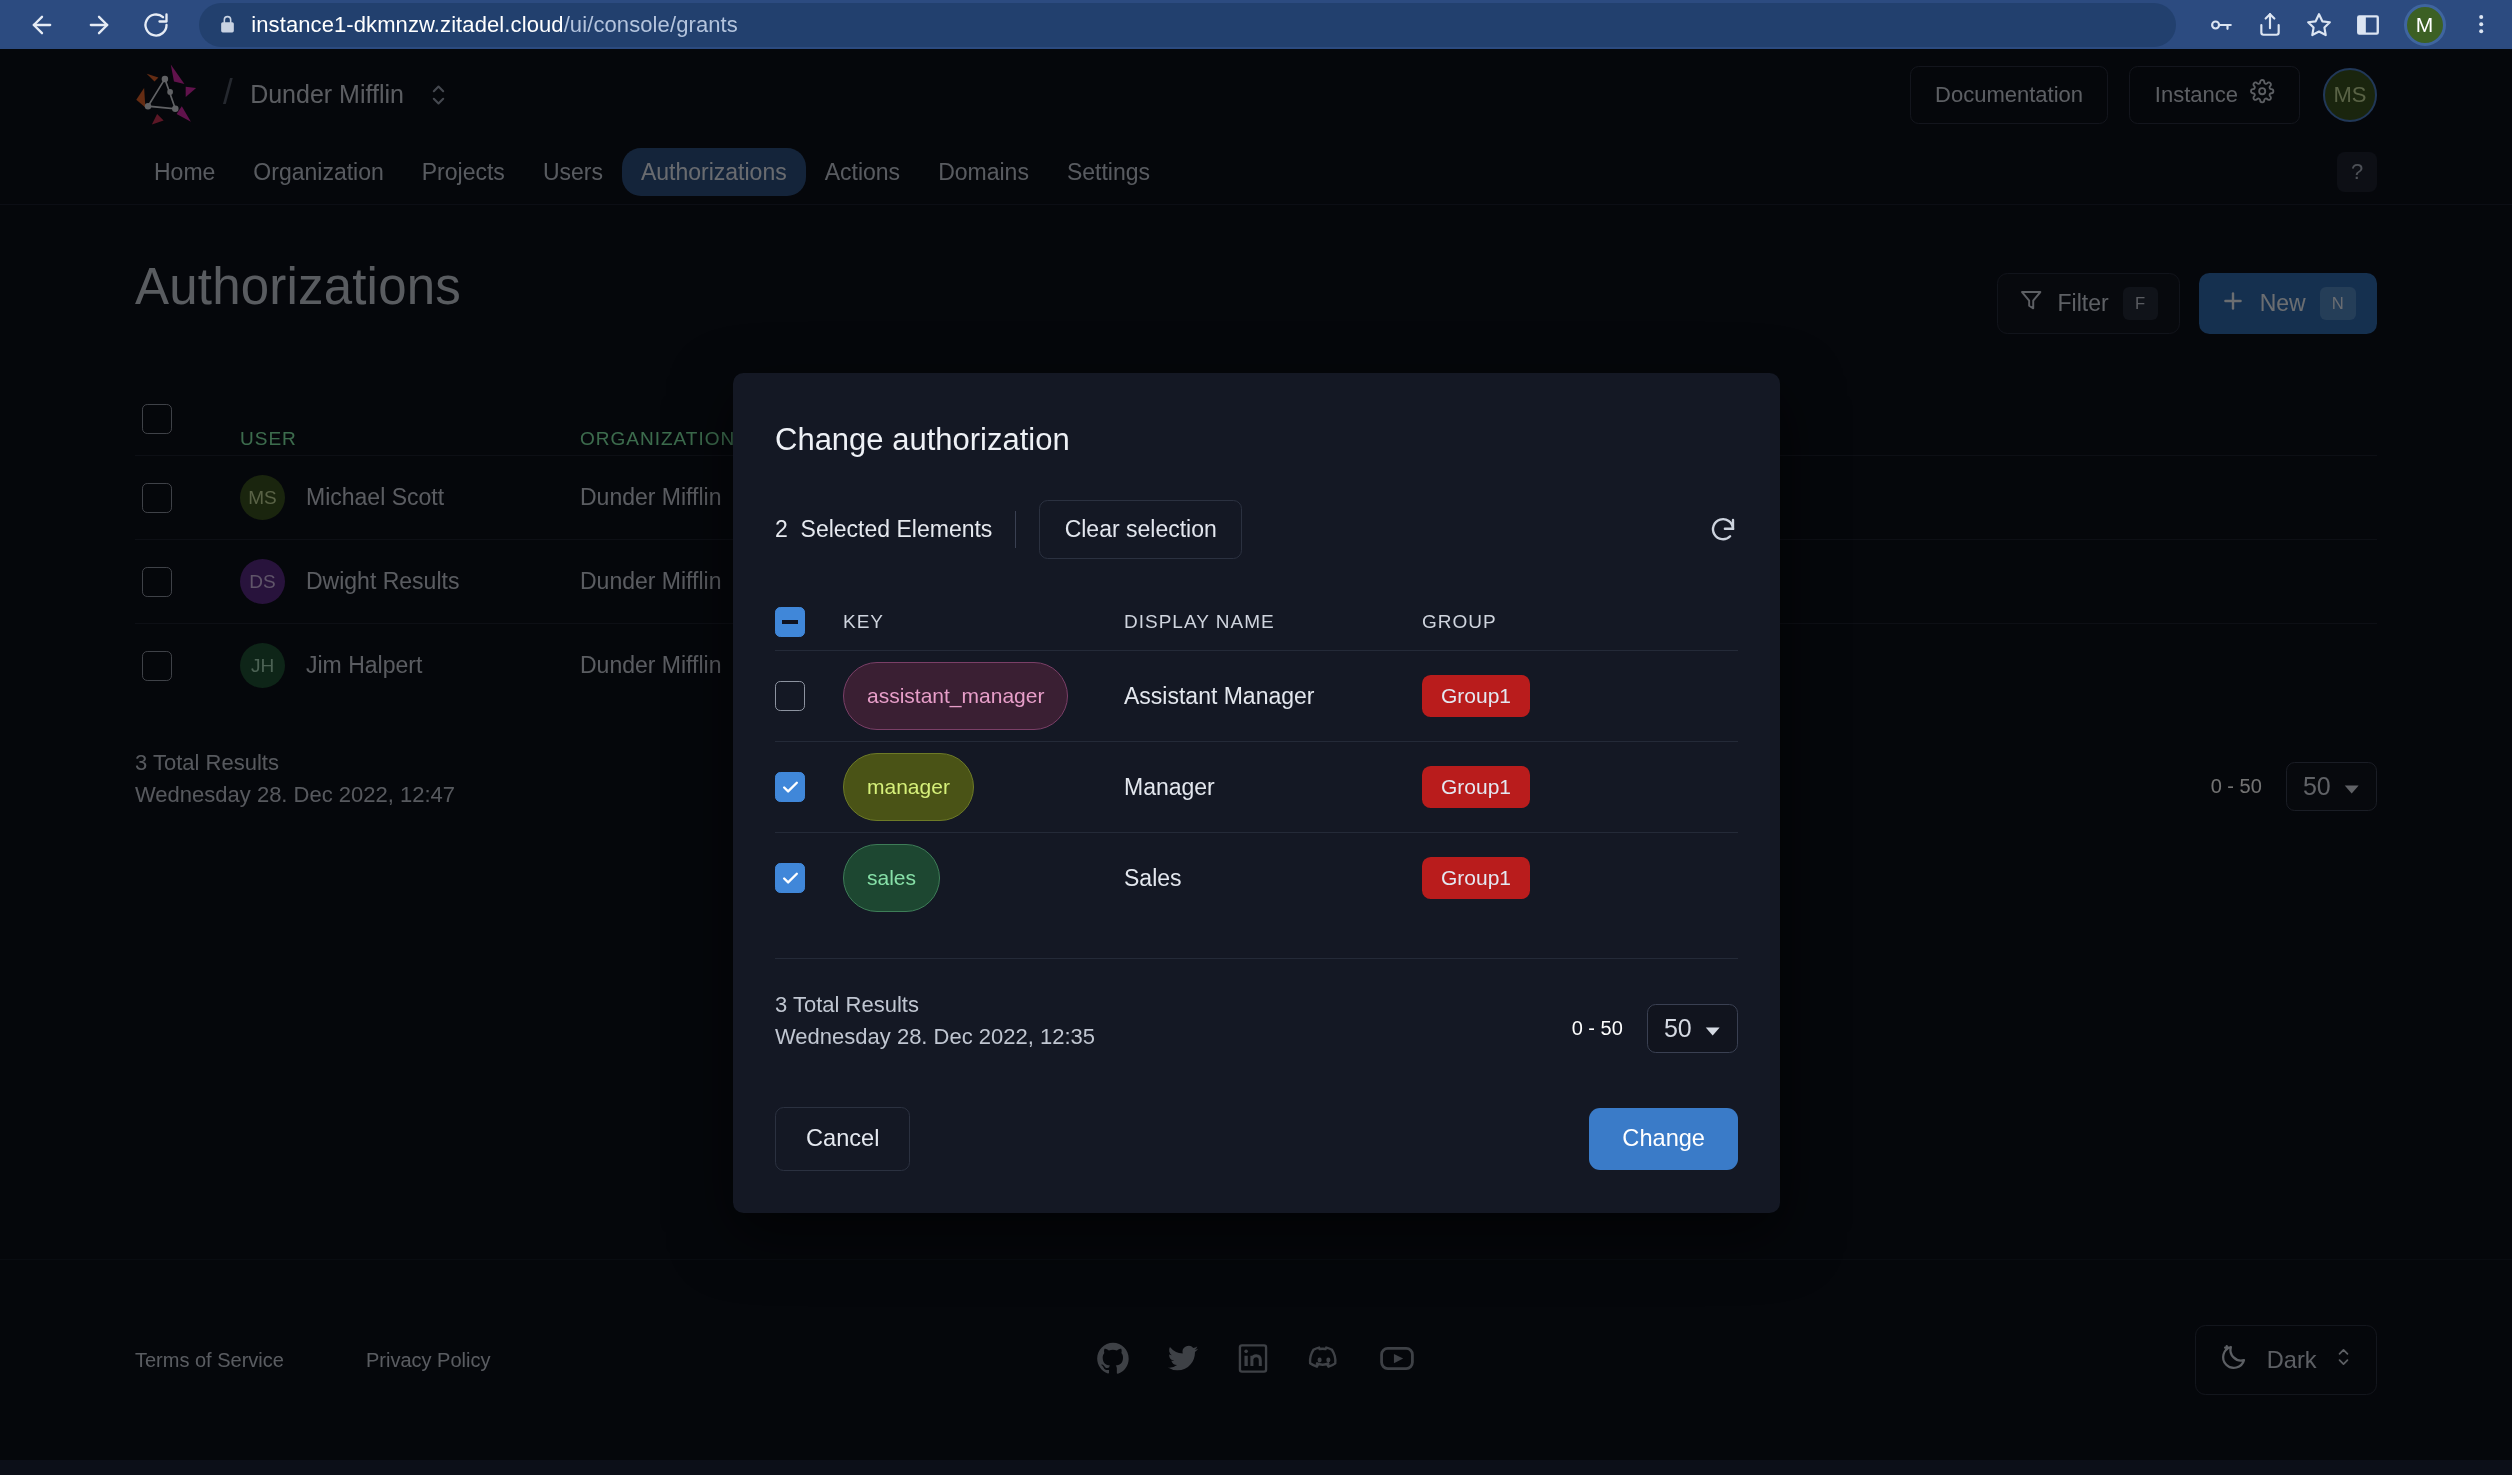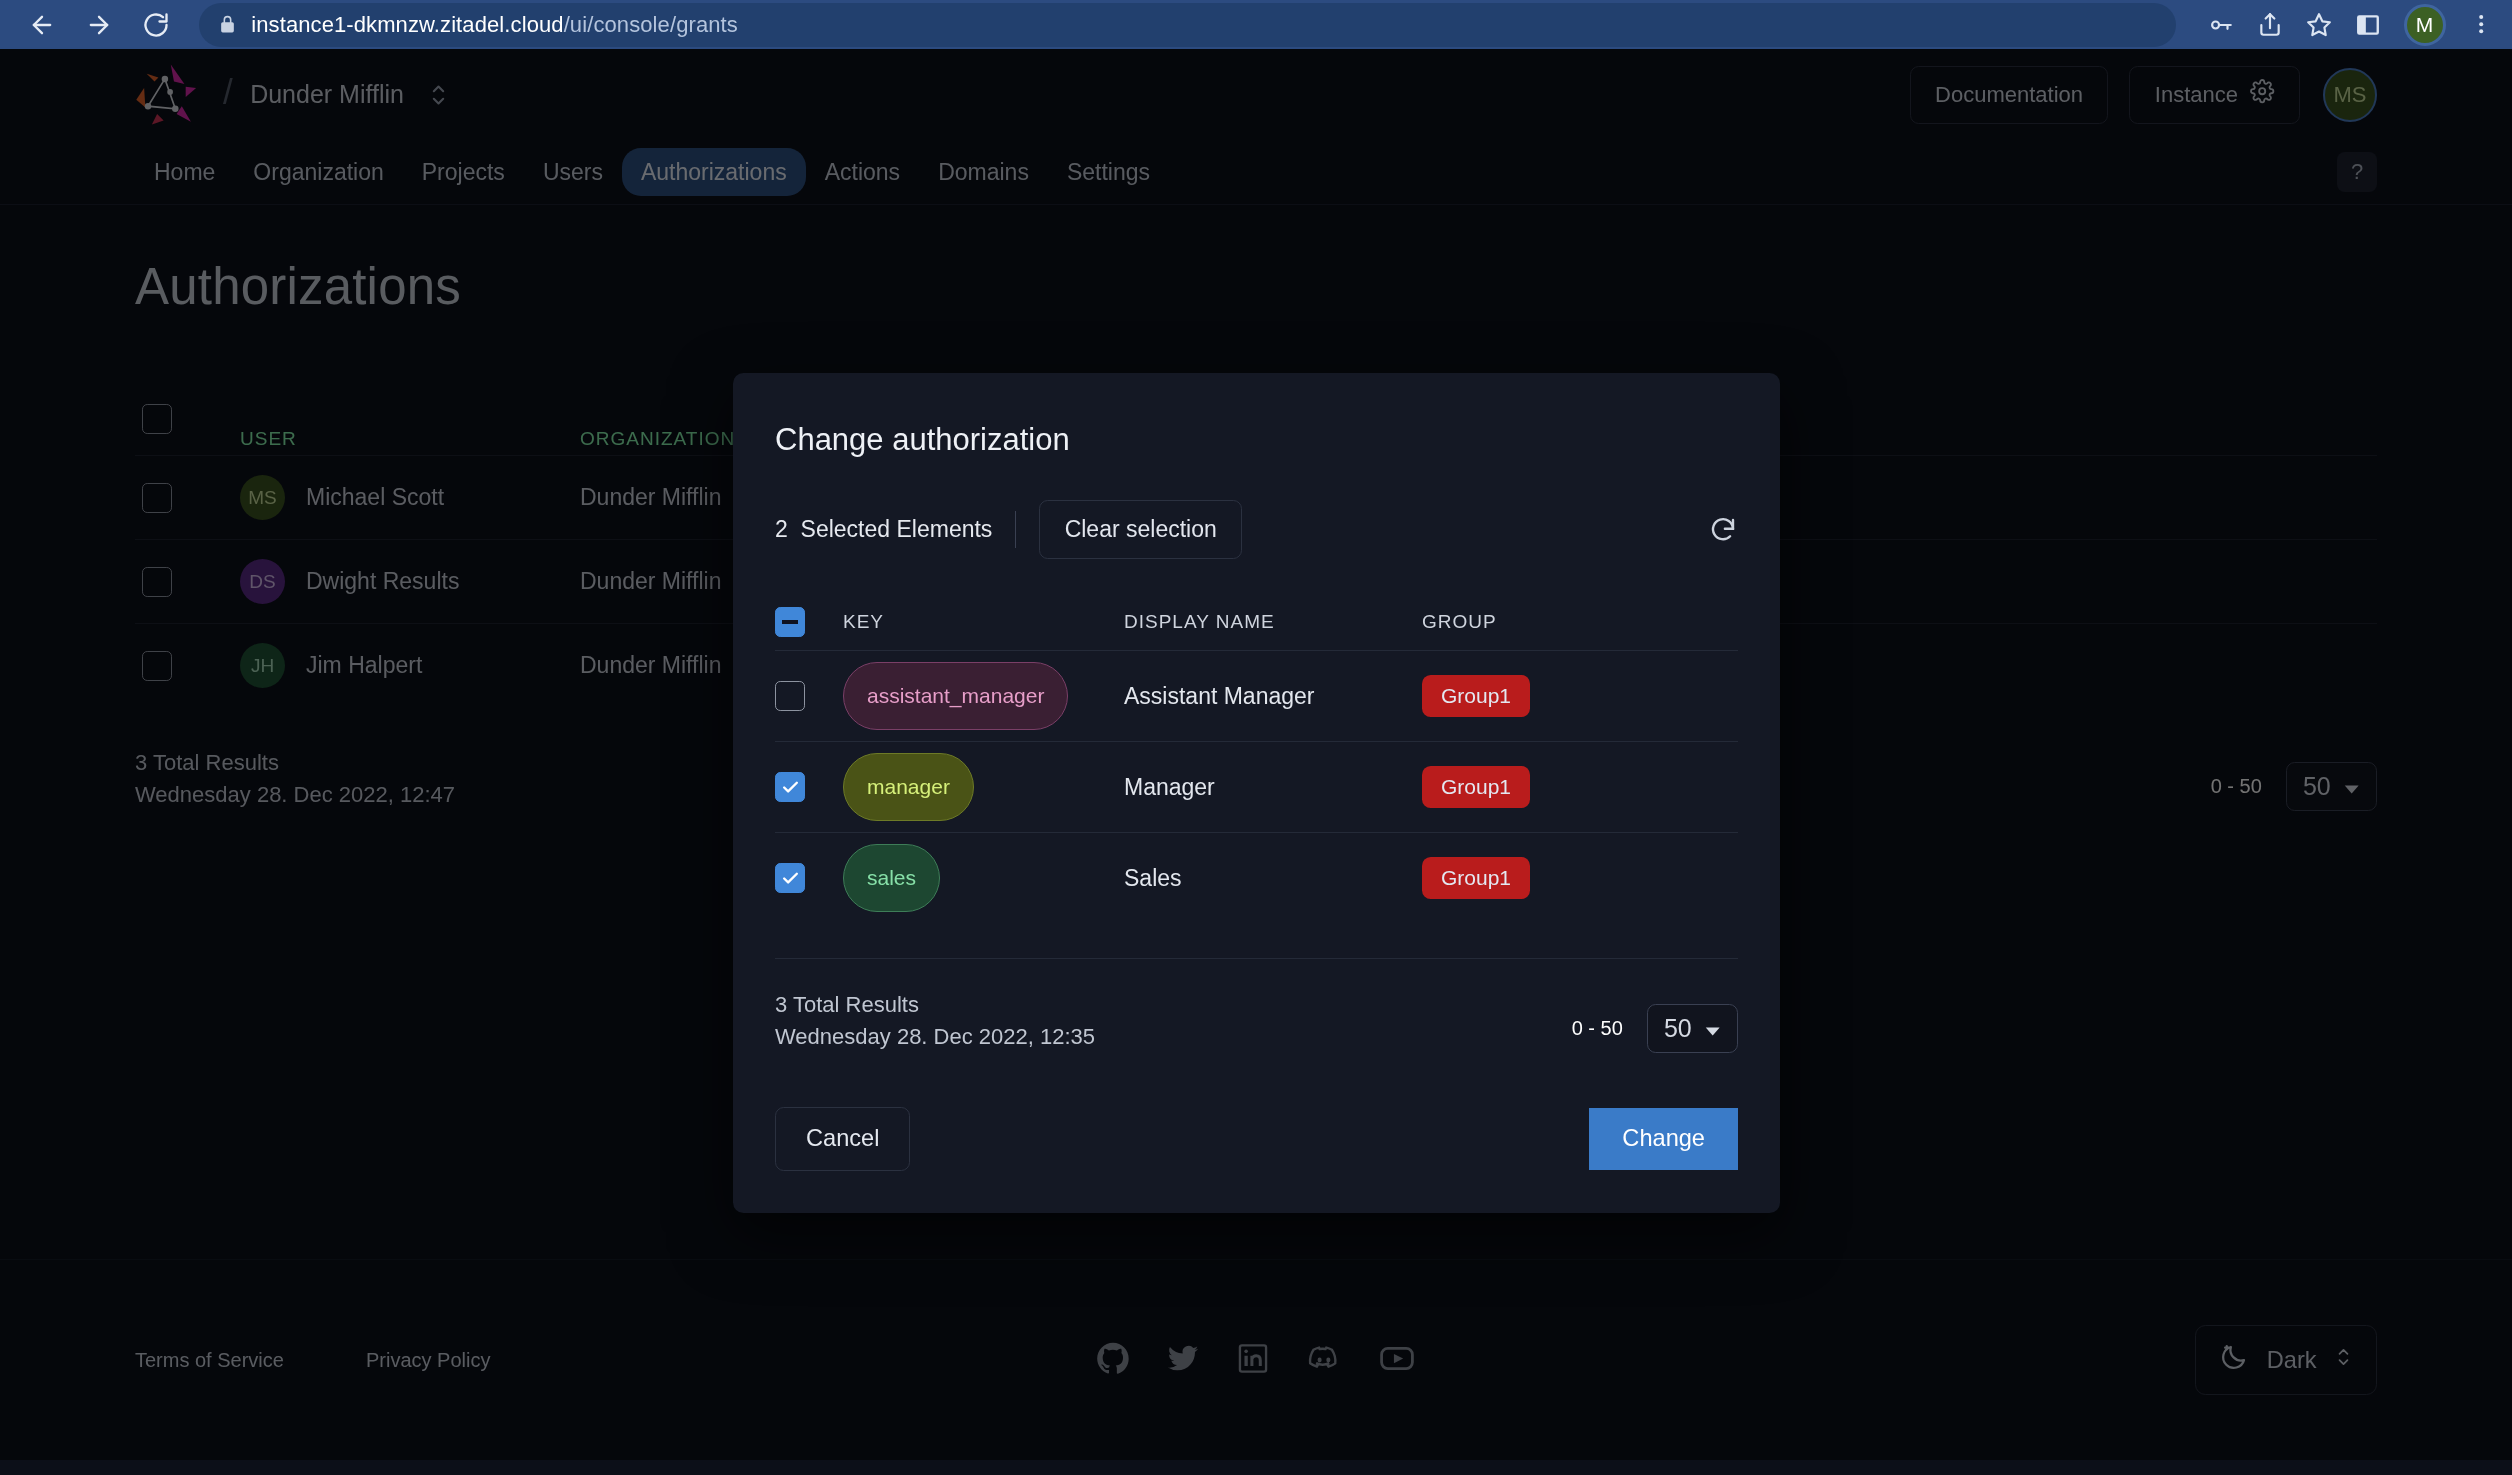--- a/index.html
+++ b/index.html
@@ -273,21 +273,21 @@
     margin-top: 54px;
   }
   .cancel-btn {
     border: 0.9px solid #2b3140; border-radius: 8.7px;
     background: transparent; color: #e4e8ef;
     font-size: 23.6px; padding: 17.4px 30px;
     font-family: inherit;
   }
   .change-btn {
     margin-left: auto;
-    border: none; border-radius: 0;
+    border: none; border-radius: 11px;
     background: #3a7bc8; color: #ffffff;
     font-size: 23.6px; padding: 17.4px 33px;
     font-family: inherit;
   }
 
   
   .footer {
     position: absolute; left: 0; right: 0; bottom: 0;
     height: 201px;
     border-top: 0.9px solid #161b27;
@@ -429,20 +429,41 @@
     <div class="nav-item active">Authorizations</div>
     <div class="nav-item">Actions</div>
     <div class="nav-item">Domains</div>
     <div class="nav-item">Settings</div>
     <div class="help-btn">?</div>
   </div>
 
   <div class="content">
     <div class="page-title">Authorizations</div>
 
+    <div class="toolbar">
+      <div class="filter-btn">
+        <span>
+          <svg width="24.4" height="24.4" viewBox="0 0 24 24" fill="none" stroke="currentColor" stroke-width="1.9" stroke-linejoin="round">
+              <polygon points="3 4 21 4 14 12.5 14 20 10 17.5 10 12.5"></polygon>
+            </svg>
+        </span>
+        <span>Filter</span>
+        <span class="kbd">F</span>
+      </div>
+      <button class="new-btn">
+        <span>
+          <svg width="26" height="26" viewBox="0 0 24 24" fill="none" stroke="currentColor" stroke-width="2.2" stroke-linecap="round">
+              <line x1="12" y1="5" x2="12" y2="19"></line>
+              <line x1="5" y1="12" x2="19" y2="12"></line>
+            </svg>
+        </span>
+        <span>New</span>
+        <span class="kbd">N</span>
+      </button>
+    </div>
 
     <div class="bg-table">
       <div class="bg-row head">
         <div class="c-check">
           <div class="cb"></div>
         </div>
         <div class="c-user th">USER</div>
         <div class="c-org th">ORGANIZATION</div>
         <div class="c-proj th">PROJECT</div>
         <div class="c-roles th">ROLES</div>

